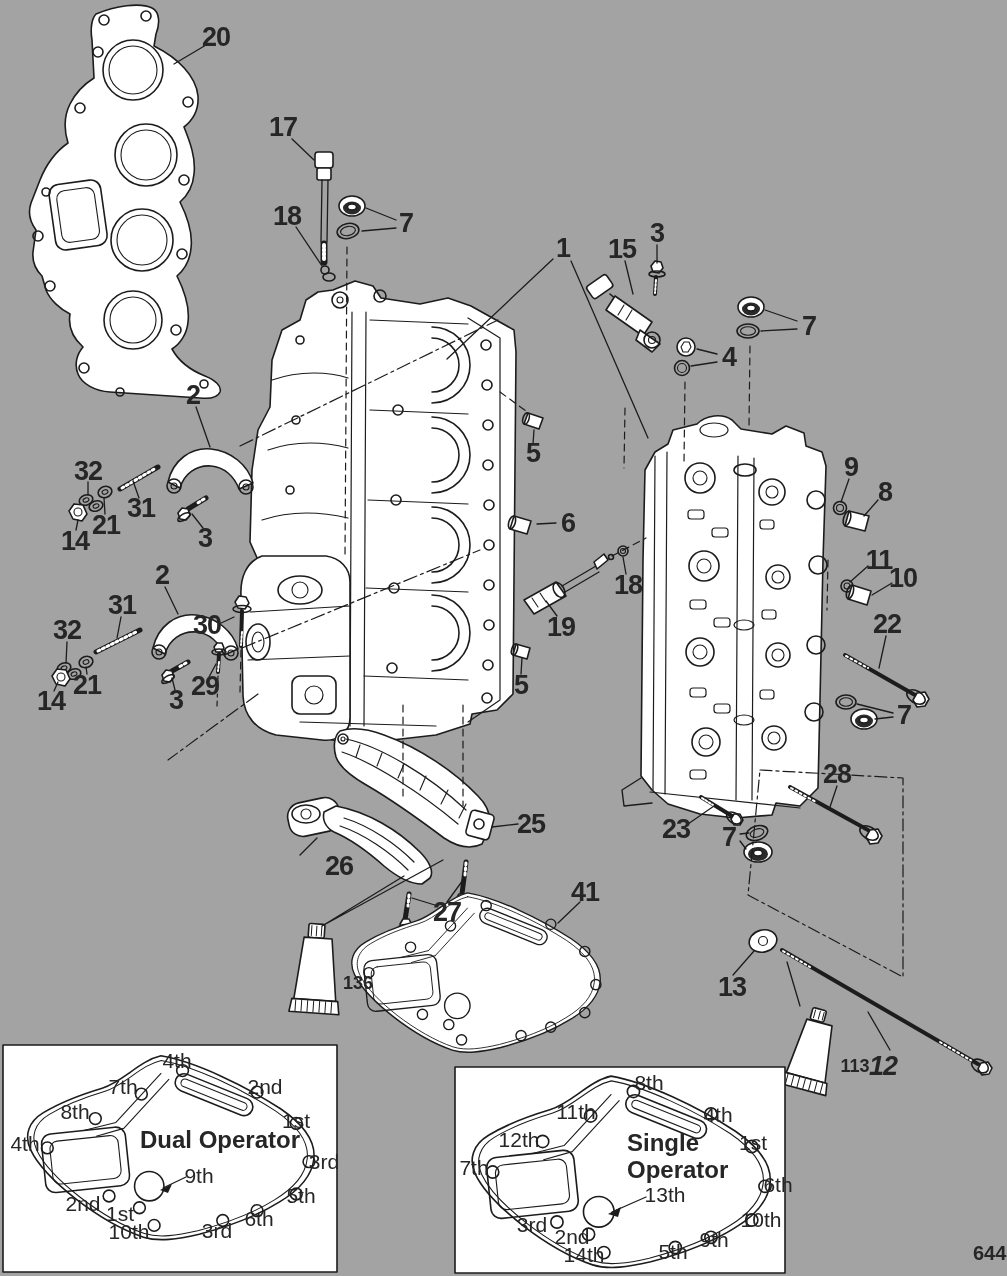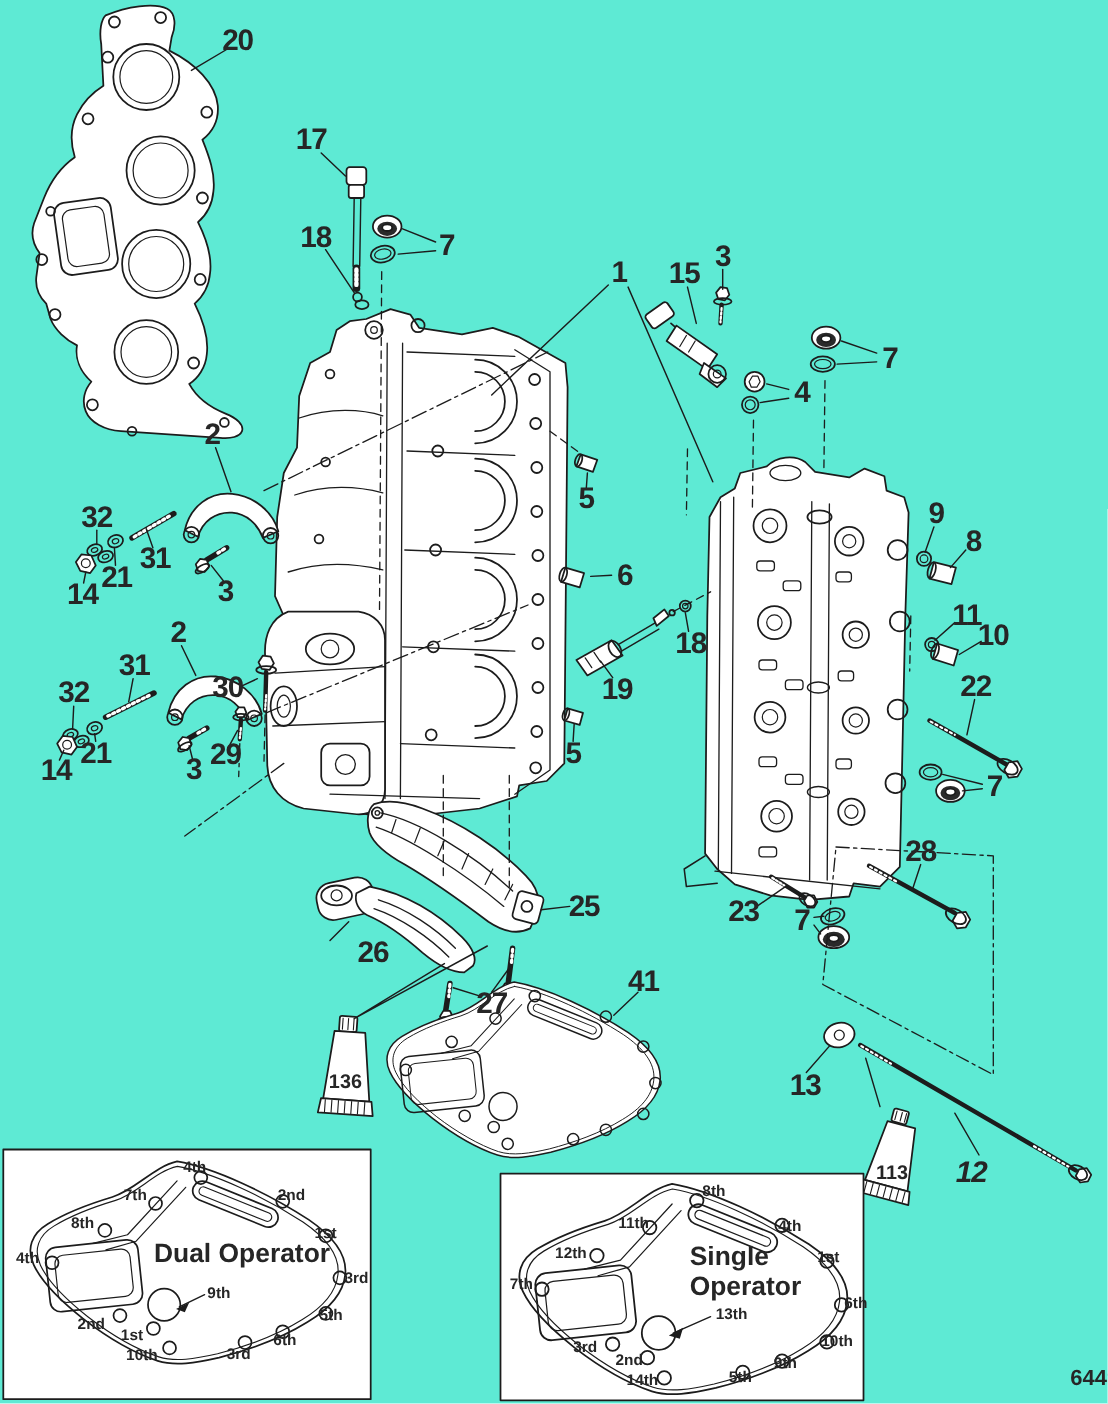--- a/index.html
+++ b/index.html
@@ -1,23 +1,23 @@
 <!DOCTYPE html>
 <html><head>
 <meta charset="utf-8">
 <style>
   html,body{margin:0;padding:0;background:#ffffff;}
-  .canvas{position:relative;width:1007px;height:1276px;background:#5eead4;
+  .canvas{position:relative;width:1007px;height:1276px;background:#a3a3a3;
           font-family:"Liberation Sans",sans-serif;overflow:hidden;}
   .canvas svg{position:absolute;left:0;top:0;}
   .callout{position:absolute;transform:translate(-50%,-50%);font-weight:bold;
            font-size:27px;color:#262626;letter-spacing:-1px;white-space:nowrap;line-height:1;}
-  .callout.small{font-size:18px;letter-spacing:0;}
-  .seq{position:absolute;transform:translate(-50%,-50%);font-weight:bold;
-       font-size:14px;color:#262626;white-space:nowrap;line-height:1;}
+  .callout.small{font-size:18px;letter-spacing:0;margin-left:44px;}
+  .seq{position:absolute;transform:translate(-50%,-50%);font-weight:normal;
+       font-size:21px;color:#262626;white-space:nowrap;line-height:1;}
   .box-title{position:absolute;font-weight:bold;font-size:24px;color:#262626;
              white-space:nowrap;line-height:1;}
   .drawing-number{position:absolute;font-weight:bold;font-size:20px;color:#262626;line-height:1;}
 </style>
 </head>
 <body>
 
 <div class="canvas">
 
 <svg width="1007" height="1276" viewBox="0 0 1007 1276">

